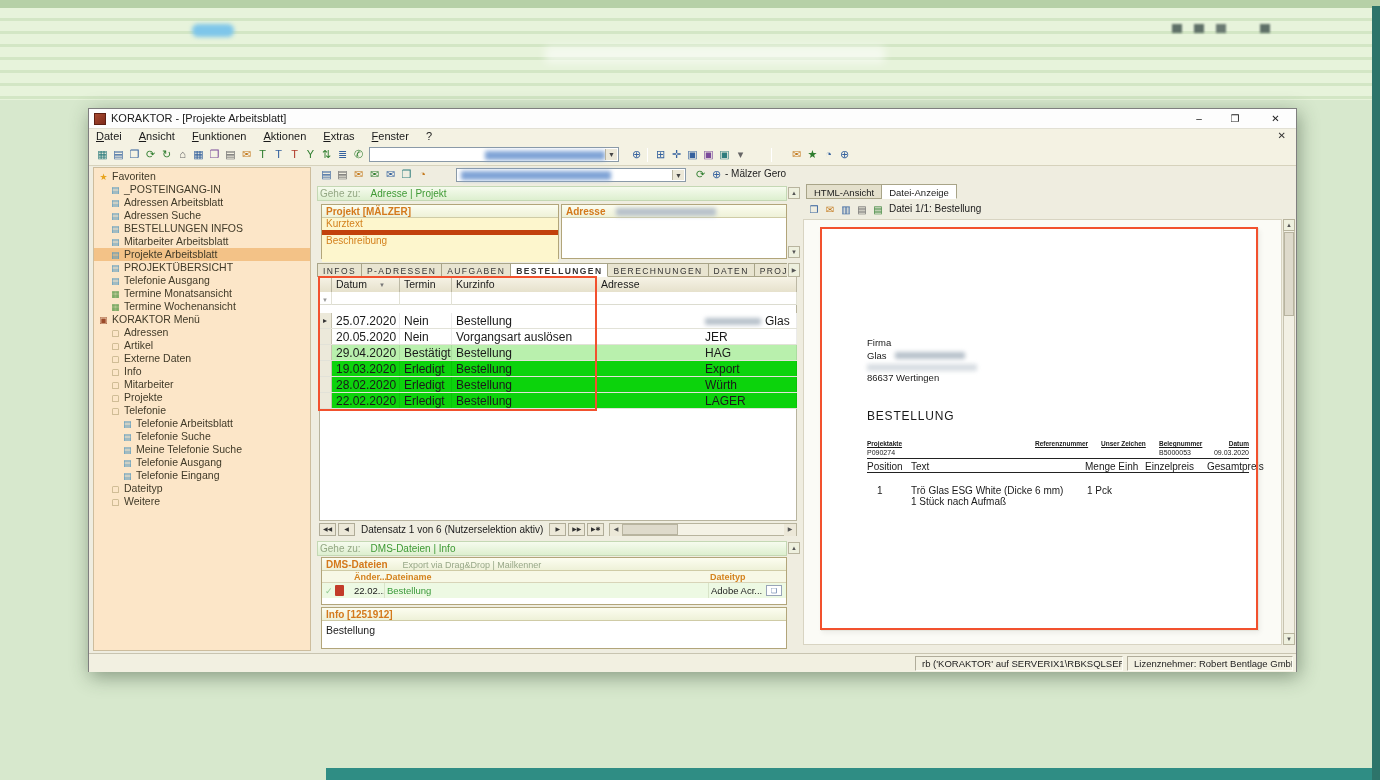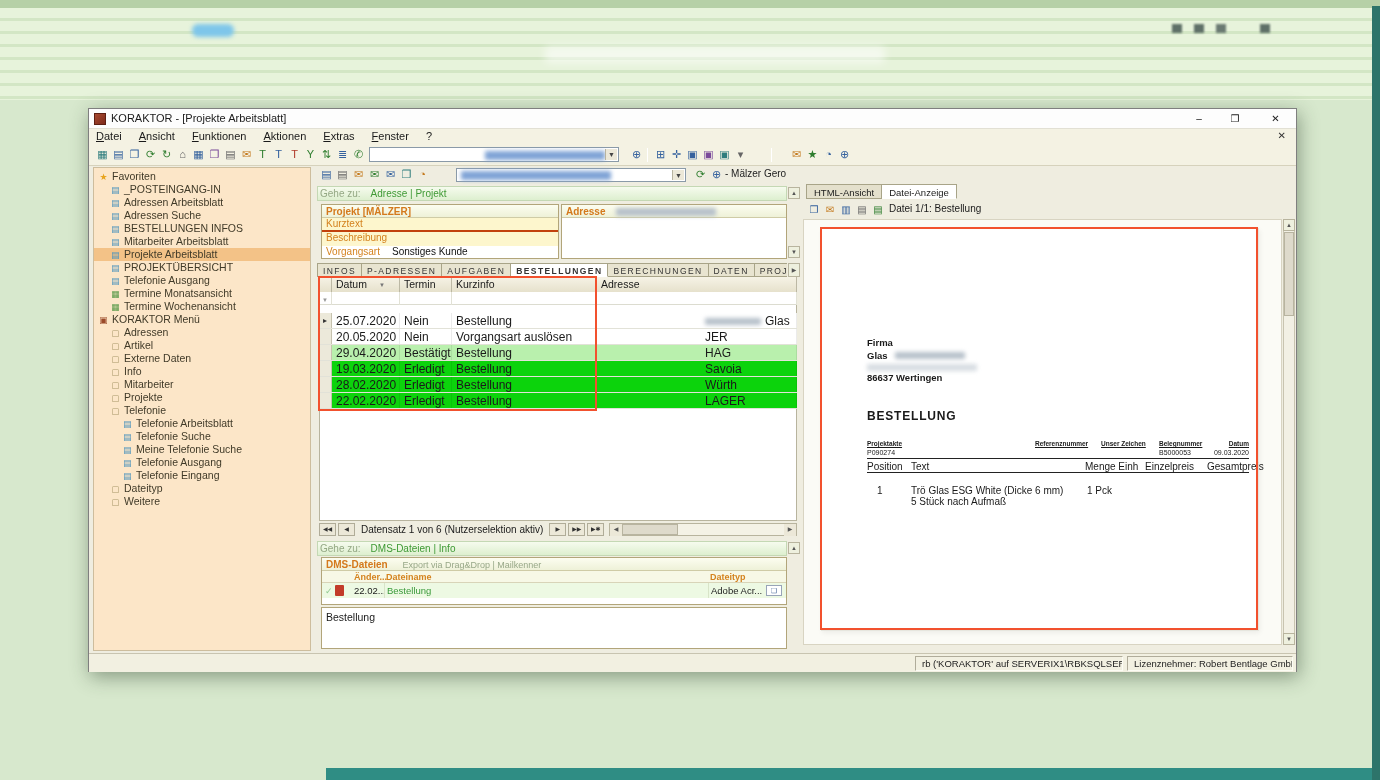--- a/index.html
+++ b/index.html
@@ -107,21 +107,21 @@
   
   #rtabs{left:717px;top:75px;height:16px;display:flex}
   .rtab{height:15px;line-height:15px;padding:0 7px;font-size:9.5px;background:#e4e0cc;border:1px solid #a8a488;border-left:none;white-space:nowrap}
   .rtab:first-child{border-left:1px solid #a8a488}
   .rtab[data-active="true"]{background:#fff;border-bottom:1px solid #fff}
   #rtoolbar{left:718px;top:92px;height:16px;display:flex;gap:2px;align-items:center}
   #file-label{left:800px;top:94px;font-size:10px;white-space:nowrap}
   #preview{left:714px;top:110px;width:479px;height:426px;background:#fbfbf6;border:1px solid #d8d4c2}
   #page{left:732px;top:119px;width:438px;height:403px;background:#fff;border:1px solid #e6e6de;box-shadow:1px 2px 5px rgba(0,0,0,.06)}
   .doc-t{position:absolute;font-size:10px;color:#1a1a1a;white-space:nowrap}
-  .doc-b{font-weight:bold}
+  .doc-b{font-weight:normal}
   .doc-u{font-size:6.5px;font-weight:bold;text-decoration:underline}
   .rule{position:absolute;height:1px;background:#222}
   #vscroll-r{left:1194px;top:110px;width:12px;height:426px;background:#f2f0e4;border:1px solid #c8c4b0}
   #vthumb-r{left:1195px;top:123px;width:10px;height:84px;background:#dedacb;border:1px solid #b8b4a0}
   
   #statusbar{left:0;top:544px;width:100%;height:19px;background:#f2f0e1;border-top:1px solid #c8c4b0}
   .sb-cell{position:absolute;top:2px;height:15px;border:1px solid;border-color:#b0ac9a #fcfcf4 #fcfcf4 #b0ac9a;font-size:9.5px;line-height:13px;padding:0 6px;color:#222;white-space:nowrap;overflow:hidden}
   
   .annot{position:absolute;border:2px solid #f2512e;pointer-events:none;z-index:50}
 </style>
@@ -372,21 +372,21 @@
     <span class="gl">Gehe zu:</span><span class="glinks">Adresse | Projekt</span>
   </div>
   <span class="abs scbtn up" style="left:699px;top:78px"></span>
   <span class="abs scbtn down" style="left:699px;top:137px"></span>
 
   <div class="abs panel" style="left:232px;top:95px;width:238px;height:55px">
     <div class="panel-h">Projekt [MÄLZER]</div>
     <div class="fieldrow yellow" style="height:12px">
       <span class="flabel">Kurztext</span>
     </div>
-    <div class="fieldrow yellow" style="height:16px;border-top:2px solid #c2410c">
+    <div class="fieldrow yellow" style="height:32px;border-top:5px solid #c2410c">
       <span class="flabel">Beschreibung</span>
     </div>
     <div class="fieldrow" style="height:12px">
       <span class="flabel">Vorgangsart</span>
       <span style="position:absolute;left:70px;color:#111">Sonstiges Kunde</span>
     </div>
   </div>
 
   <div class="abs panel" style="left:472px;top:95px;width:226px;height:55px">
     <div class="panel-h">
@@ -450,21 +450,21 @@
     <span class="tc c-termin">Bestätigt</span>
     <span class="tc c-kurz">Bestellung</span>
     <span class="tc c-adr">HAG</span>
   </div>
 
   <div class="trow" data-status="done">
     <span class="c-sel"></span>
     <span class="tc c-datum">19.03.2020</span>
     <span class="tc c-termin">Erledigt</span>
     <span class="tc c-kurz">Bestellung</span>
-    <span class="tc c-adr">Savoia</span>
+    <span class="tc c-adr">Export</span>
   </div>
 
   <div class="trow" data-status="done">
     <span class="c-sel"></span>
     <span class="tc c-datum">28.02.2020</span>
     <span class="tc c-termin">Erledigt</span>
     <span class="tc c-kurz">Bestellung</span>
     <span class="tc c-adr">Würth</span>
   </div>
 
@@ -520,20 +520,21 @@
           <span class="pdf-icon"></span>
         </span>
       <span class="dc2">22.02....</span>
       <span class="dc3">Bestellung</span>
       <span class="dc4">Ad​obe Acr...</span>
       <span class="dms-browse"></span>
     </div>
   </div>
 
   <div class="abs panel" style="left:232px;top:498px;width:466px;height:42px">
+    <div class="panel-h">Info [1251912]</div>
     <div style="padding:3px 4px;font-size:10.5px">Bestellung</div>
   </div>
 
   <div class="abs" id="rtabs">
     <span class="rtab" data-active="false">HTML-Ansicht</span>
     <span class="rtab" data-active="true">Datei-Anzeige</span>
   </div>
   <div class="abs" id="rtoolbar">
   <span class="tbi" style="width:14px;font-size:10px" data-tone="blue">❐</span>
 
@@ -568,21 +569,21 @@
   <div class="rule" style="left:778px;top:349px;width:382px"></div>
   <span class="doc-t" style="left:778px;top:352px">Position</span>
   <span class="doc-t" style="left:822px;top:352px">Text</span>
   <span class="doc-t" style="left:996px;top:352px">Menge Einh</span>
   <span class="doc-t" style="left:1056px;top:352px">Einzelpreis</span>
   <span class="doc-t" style="left:1118px;top:352px">Gesamtpreis</span>
   <div class="rule" style="left:778px;top:363px;width:382px"></div>
   <span class="doc-t" style="left:788px;top:376px">1</span>
   <span class="doc-t" style="left:822px;top:376px">Trö Glas ESG White (Dicke 6 mm)</span>
   <span class="doc-t" style="left:998px;top:376px">1 Pck</span>
-  <span class="doc-t" style="left:822px;top:387px">5 Stück nach Aufmaß</span>
+  <span class="doc-t" style="left:822px;top:387px">1 Stück nach Aufmaß</span>
 
   <div class="abs" id="vscroll-r"></div>
   <span class="abs scbtn up" style="left:1194px;top:110px"></span>
   <div class="abs" id="vthumb-r"></div>
   <span class="abs scbtn down" style="left:1194px;top:524px"></span>
 
   <div class="abs" id="statusbar">
     <span class="sb-cell" style="left:826px;width:208px">rb ('KORAKTOR' auf SERVERIX1\RBKSQLSERVER)</span>
     <span class="sb-cell" style="left:1038px;width:166px">Lizenznehmer: Robert Bentlage GmbH</span>
   </div>

